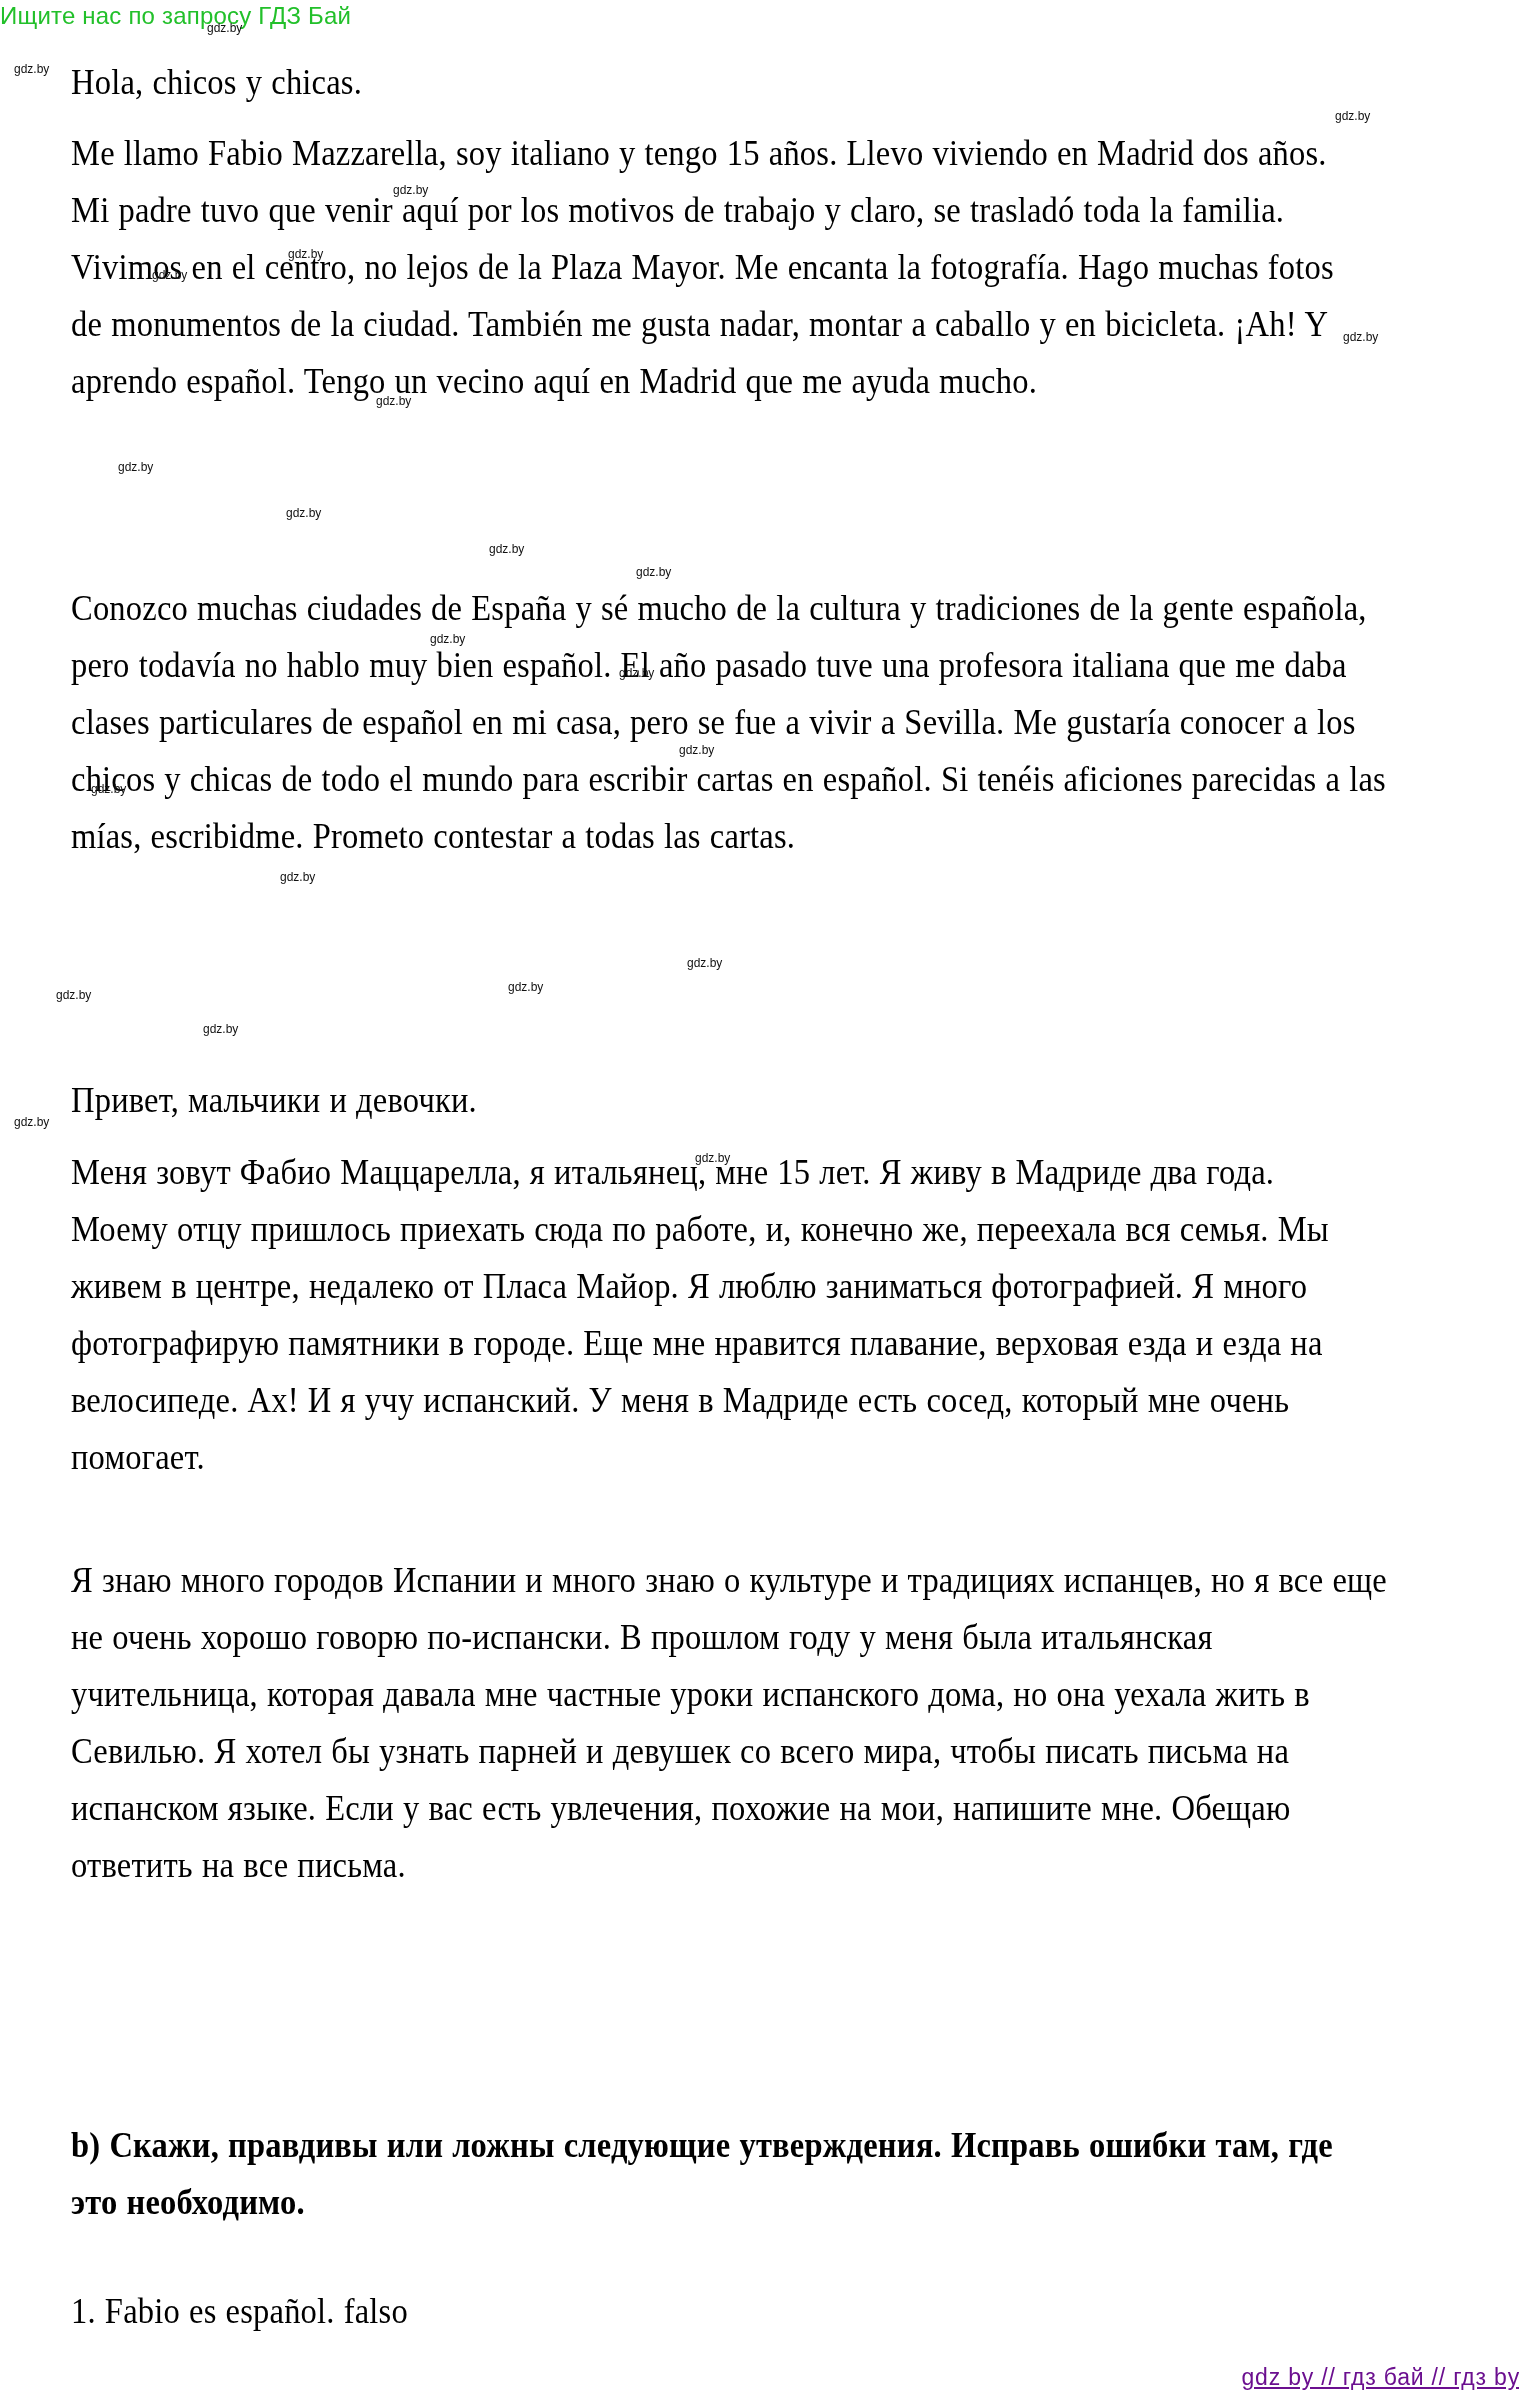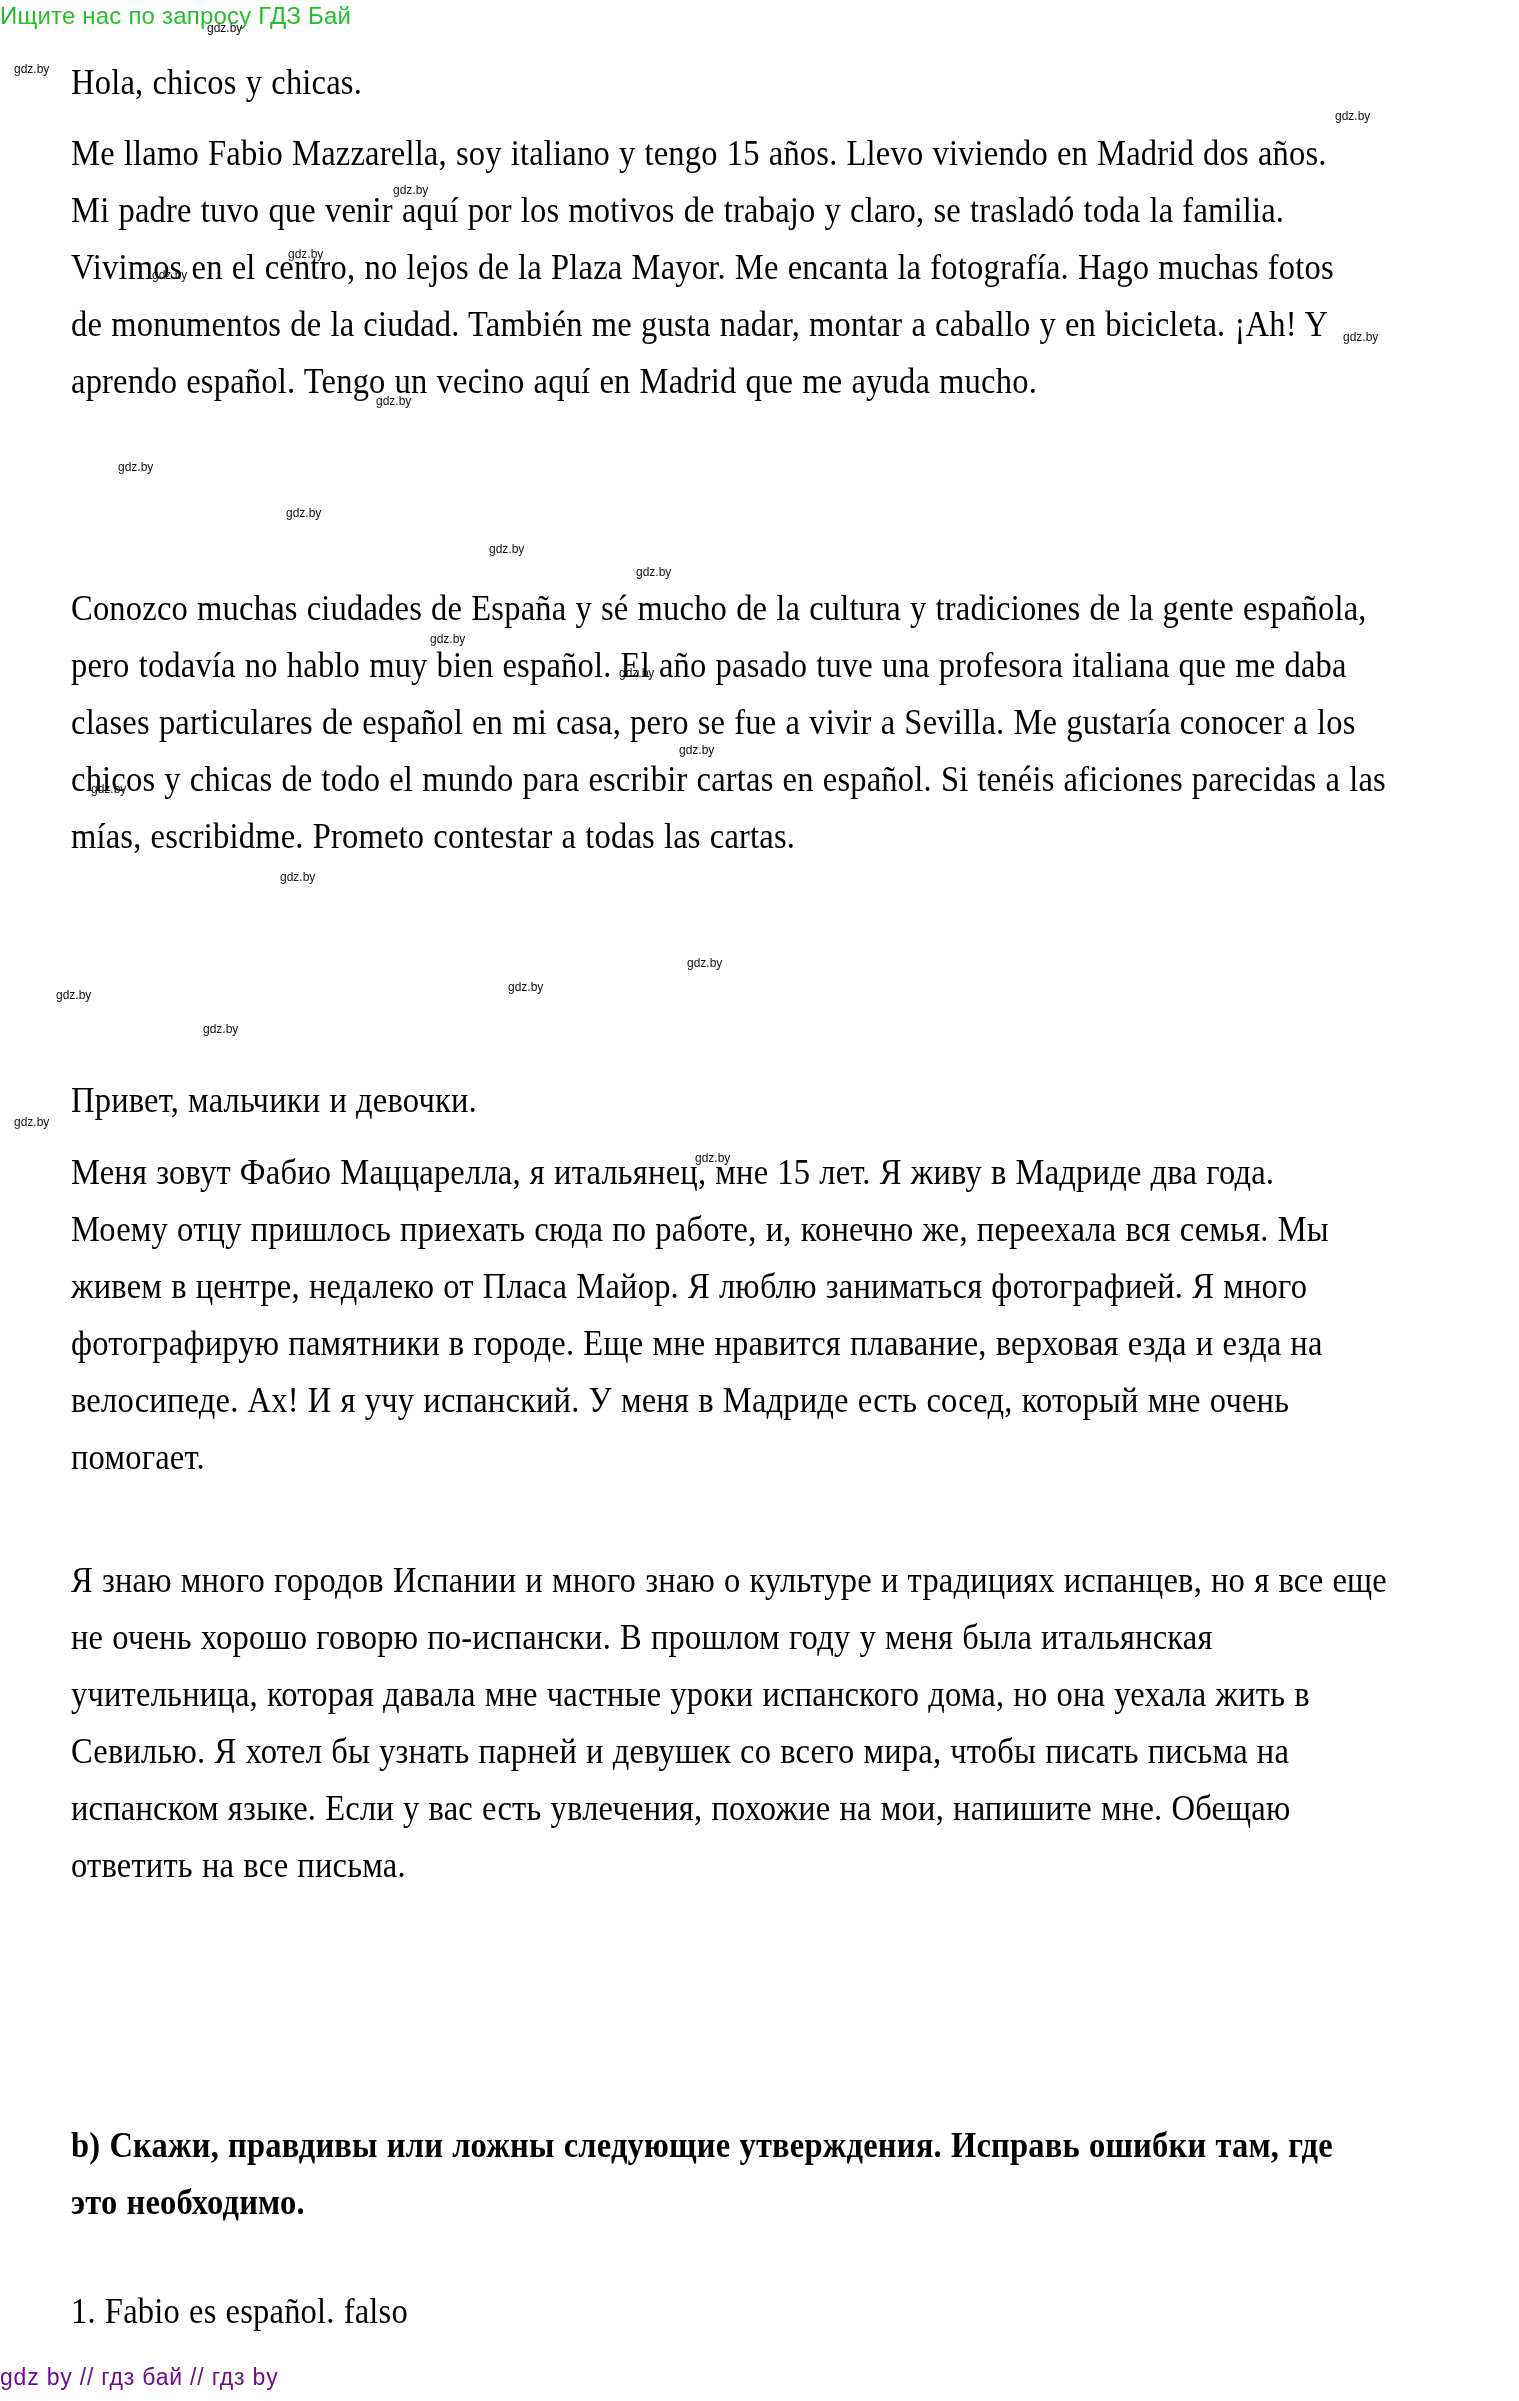--- a/index.html
+++ b/index.html
@@ -80,26 +80,27 @@
     pointer-events: none;
     line-height: 1;
   }
 
   
   #footer-links {
     position: absolute;
     top: 2364px;
     left: 0;
     width: 1520px;
-    text-align: left;
+    text-align: right;
     font-family: "Liberation Sans", "DejaVu Sans", sans-serif;
     font-size: 23px;
     color: #6b0f8f;
     letter-spacing: 0.8px;
     white-space: nowrap;
+    text-decoration: underline;
   }
 </style>
 </head>
 <body>
 
 <div id="promo-banner" style="color: rgb(34, 192, 42);">Ищите нас по запросу ГДЗ Бай</div>
 
 <div id="doc">
 
   <p class="para block" id="p-es-greeting">Hola, chicos y chicas.</p>

